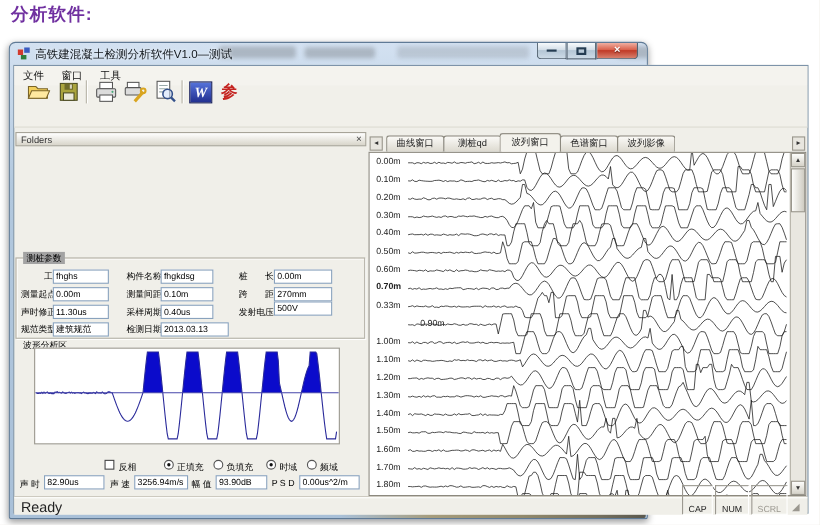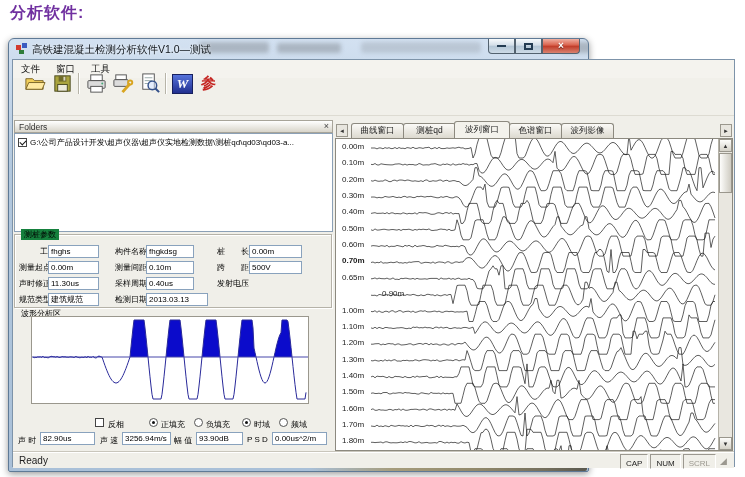--- a/index.html
+++ b/index.html
@@ -57,21 +57,21 @@
   .cb, .rd { appearance:none; -webkit-appearance:none; width:9px; height:9px; border:1px solid #444;
              background:#fff; margin:0; position:relative; vertical-align:middle; }
   .rd { border-radius:50%; border-color:#555; }
   .cb:checked::before { content:""; position:absolute; left:1px; top:1px; width:5px; height:3px;
              border-left:1.5px solid #1a1a1a; border-bottom:1.5px solid #1a1a1a; transform:rotate(-45deg); }
   .rd:checked::before { content:""; position:absolute; left:2px; top:2px; width:3px; height:3px; border-radius:50%; background:#111; }
 
   
   .gbox { position:absolute; left:1px; top:174px; width:318px; height:74px;
           border:1px solid #b5b2a8; box-shadow:inset 1px 1px 0 #fff, 1px 1px 0 #fff; }
-  .gleg { position:absolute; top:-6px; left:6px; background:#15803d; padding:0 3px; font-size:8px; color:#000; }
+  .gleg { position:absolute; top:-6px; left:6px; background:#a3a3a3; padding:0 3px; font-size:8px; color:#000; }
   .lb  { position:absolute; font-size:8px; line-height:10px; color:#000; white-space:nowrap; }
   .tin { position:absolute; height:13px; background:#fff; border:1px solid #89a2bd;
          font-family:"Liberation Sans",sans-serif; font-size:8px; padding:0 2px; color:#000; }
 
   
   .wave-box { position:absolute; left:18px; top:256px; width:278px; height:88px; background:#fff; border:1px solid #9a978d; }
   .ctrl-lb { position:absolute; font-size:8px; color:#000; white-space:nowrap; }
 
   
   .rpanel { position:absolute; left:322px; top:61px; width:398px; height:330px; }
@@ -84,22 +84,22 @@
   .wavelist { position:absolute; left:0; top:17px; width:398px; height:313px; background:#fff; border:1px solid #8c897f; overflow:hidden; }
   .depth-label { position:absolute; left:6px; font-size:8px; color:#222; }
   .vsb { position:absolute; right:0; top:0; width:14px; height:311px; background:#e9e7e0; border-left:1px solid #b5b2a8; }
   .vsb-btn { position:absolute; left:0; width:13px; height:13px; background:linear-gradient(#fdfdfb,#d5d2c8);
              border:1px solid #9a978d; font-size:6px; color:#333; display:flex; align-items:center; justify-content:center; }
   .vsb-thumb { position:absolute; left:0; top:14px; width:13px; height:40px; background:linear-gradient(90deg,#fdfdfb,#cfccc2); border:1px solid #9a978d; }
 
   
   .statusbar { position:absolute; left:0; top:392px; width:100%; height:16px; background:#f0efe9; border-top:1px solid #fff;
                box-shadow:0 -1px 0 #c9c6bc; display:flex; align-items:center; }
-  .status-ready { font-size:10px; color:#222; margin-left:6px; flex:1; }
-  .ind { height:13px; padding:4px 5px 0; font-size:8px; border:1px solid; border-color:#9b9890 #ffffff #ffffff #9b9890;
+  .status-ready { font-size:13px; color:#222; margin-left:6px; flex:1; }
+  .ind { height:13px; padding:16px 5px 0; font-size:8px; border:1px solid; border-color:#9b9890 #ffffff #ffffff #9b9890;
          color:#9b9890; margin-left:2px; }
   .ind.active { color:#1c1c1c; }
   .grip { width:12px; height:12px; margin:0 2px 0 4px; color:#9b9890; font-size:9px; line-height:12px; }
 
   .bottom-strip { position:absolute; left:300px; bottom:0; right:1px; height:6px; border-radius:0 0 2px 0;
                   background:linear-gradient(90deg, rgba(170,160,120,0) 0%, #a5966c 30%, #8d7f58 60%, #6b6148 85%, #4c4636 100%);
                   opacity:.85; }
 </style>
 </head>
 <body>
@@ -187,26 +187,20 @@
       <div class="word-ico">W</div>
     </div>
     <div class="tbtn" style="left:183px;">
       <div class="ref-ico">参</div>
     </div>
 
     <div class="folders-hdr">
       <span>Folders</span>
       <span class="folders-close">×</span>
     </div>
-    <div class="folders-list">
-      <div class="tree-item">
-        <input type="checkbox" class="cb" id="folder-cb" checked="" style="">
-        <span class="txt">G:\公司产品设计开发\超声仪器\超声仪实地检测数据\测桩qd\qd03\qd03-a...</span>
-      </div>
-    </div>
 
     <div class="gbox">
       <span class="gleg">测桩参数</span>
       <span class="lb" style="left:4px;top:12px;margin-left:21px;">工程名称</span>
       <input class="tin" style="left: 33px; top: 10px; width: 51px;" readonly="" value="fhghs">
       <span class="lb" style="left:100px;top:12px;">构件名称</span>
       <input class="tin" style="left: 131px; top: 10px; width: 48px;" readonly="" value="fhgkdsg">
       <span class="lb" style="left:202px;top:12px;">桩　　长</span>
       <input class="tin" style="left: 234px; top: 10px; width: 53px;" readonly="" value="0.00m">
 
@@ -215,21 +209,21 @@
       <span class="lb" style="left:100px;top:28px;">测量间距</span>
       <input class="tin" style="left: 131px; top: 26px; width: 48px;" readonly="" value="0.10m">
       <span class="lb" style="left:202px;top:28px;">跨　　距</span>
       <input class="tin" style="left: 234px; top: 26px; width: 53px;" readonly="" value="270mm">
 
       <span class="lb" style="left:4px;top:44px;">声时修正</span>
       <input class="tin" style="left: 33px; top: 42px; width: 51px;" readonly="" value="11.30us">
       <span class="lb" style="left:100px;top:44px;">采样周期</span>
       <input class="tin" style="left: 131px; top: 42px; width: 48px;" readonly="" value="0.40us">
       <span class="lb" style="left:202px;top:44px;">发射电压</span>
-      <input class="tin" style="left: 234px; top: 26px; width: 53px;" readonly="" value="500V">
+      <input class="tin" style="left: 234px; top: 39px; width: 53px;" readonly="" value="500V">
 
       <span class="lb" style="left:4px;top:60px;">规范类型</span>
       <input class="tin" style="left: 33px; top: 58px; width: 51px;" readonly="" value="建筑规范">
       <span class="lb" style="left:100px;top:60px;">检测日期</span>
       <input class="tin" style="left: 131px; top: 58px; width: 62px;" readonly="" value="2013.03.13">
     </div>
 
     <span class="lb" style="left:8px;top:249px;">波形分析区</span>
     <div class="wave-box">
       <svg id="analysis-svg" width="276" height="86">
@@ -275,21 +269,21 @@
       <div class="wavelist">
         <div id="depth-labels">
             <div class="depth-label" style="top: 3px;">0.00m</div>
             <div class="depth-label" style="top: 19.35px;">0.10m</div>
             <div class="depth-label" style="top: 35.7px;">0.20m</div>
             <div class="depth-label" style="top: 52.05px;">0.30m</div>
             <div class="depth-label" style="top: 68.4px;">0.40m</div>
             <div class="depth-label" style="top: 84.75px;">0.50m</div>
             <div class="depth-label" style="top: 101.1px;">0.60m</div>
             <div class="depth-label" style="top: 117.45px; font-weight: bold;">0.70m</div>
-            <div class="depth-label" style="top: 133.8px;">0.65m</div>
+            <div class="depth-label" style="top: 133.8px;">0.33m</div>
             <div class="depth-label" style="top: 150.15px; padding-left: 40px;">0.90m</div>
             <div class="depth-label" style="top: 166.5px;">1.00m</div>
             <div class="depth-label" style="top: 182.85px;">1.10m</div>
             <div class="depth-label" style="top: 199.2px;">1.20m</div>
             <div class="depth-label" style="top: 215.55px;">1.30m</div>
             <div class="depth-label" style="top: 231.9px;">1.40m</div>
             <div class="depth-label" style="top: 248.25px;">1.50m</div>
             <div class="depth-label" style="top: 264.6px;">1.60m</div>
             <div class="depth-label" style="top: 280.95px;">1.70m</div>
             <div class="depth-label" style="top: 297.3px;">1.80m</div>

